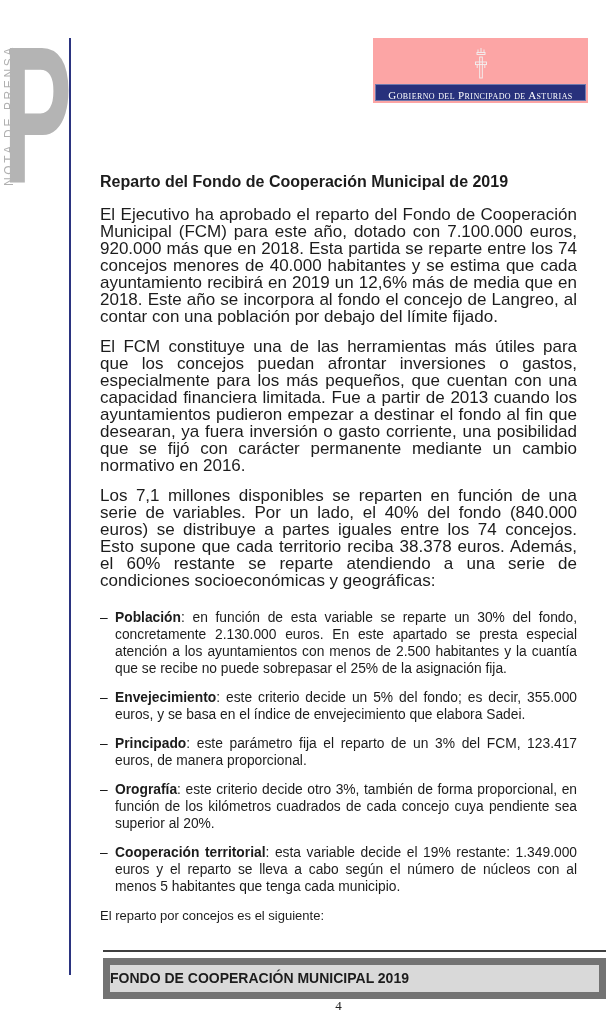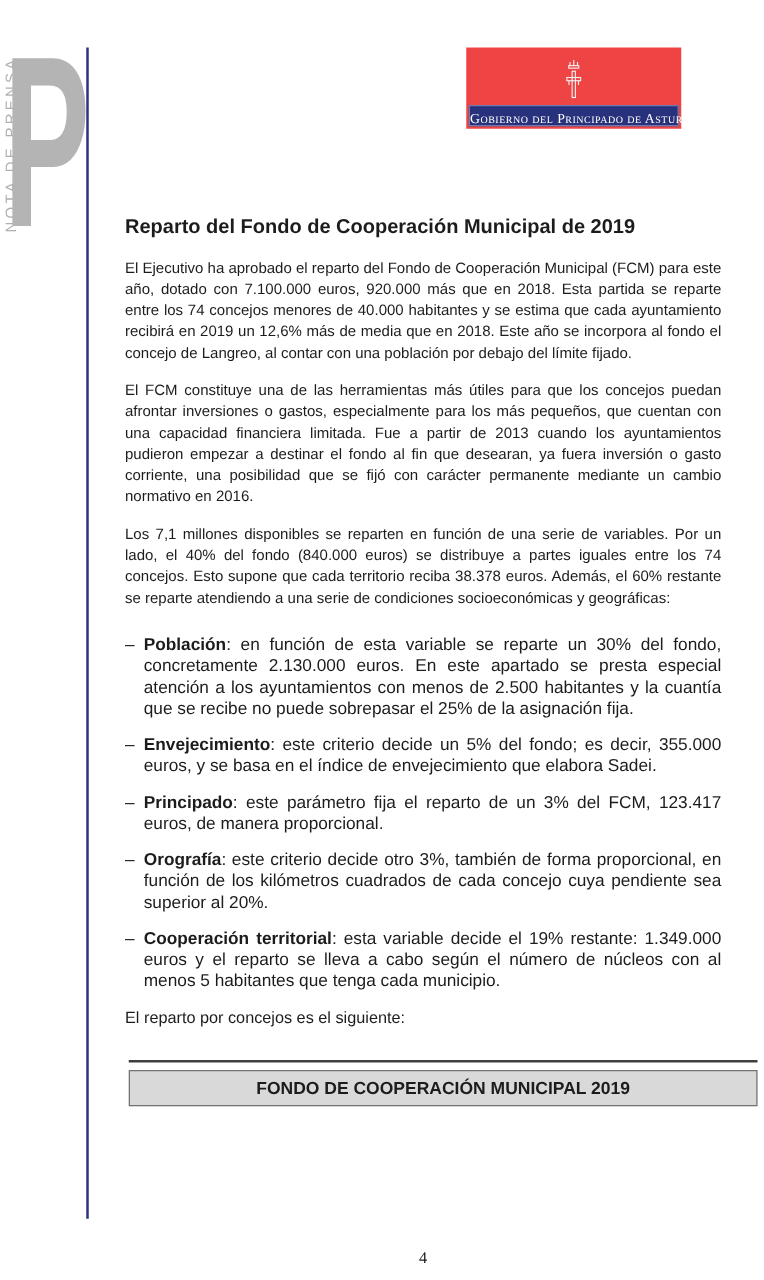--- a/index.html
+++ b/index.html
@@ -48,23 +48,23 @@
     top: 38px;
     width: 2px;
     height: 937px;
     background: #2b3480;
   }
   
   .logo-box {
     position: absolute;
     left: 373px;
     top: 38px;
-    width: 172px;
+    width: 215px;
     height: 65px;
-    background: #ef4444;
+    background: #fca5a5;
   }
   .logo-emblem {
     position: absolute;
     left: 50%;
     top: 9px;
     transform: translateX(-50%);
   }
   .logo-band {
     position: absolute;
     left: 2px;
@@ -92,21 +92,21 @@
     width: 477px;
   }
   .doc-title {
     font-size: 16px;
     font-weight: bold;
     line-height: 17px;
     margin: 0 0 16px 0;
   }
   .content p.para {
     margin: 0 0 13px 0;
-    font-size: 12px;
+    font-size: 17px;
     line-height: 17px;
     text-align: justify;
   }
   ul.criteria {
     list-style: none;
     margin: 20px 0 0 0;
     padding: 0 0 0 15px;
   }
   ul.criteria li {
     position: relative;
@@ -128,23 +128,23 @@
   }
   
   .banner-wrap {
     margin-top: 26px;
     margin-left: 3px;
     width: 503px;
     border-top: 2px solid #3f3f3f;
     padding-top: 6px;
   }
   .banner-box {
-    border: 1px solid #737373;
+    border: 7px solid #737373;
     background: #d9d9d9;
-    text-align: center;
+    text-align: left;
     font-size: 14px;
     font-weight: bold;
     padding: 5px 0 6px 0;
   }
   
   .page-number {
     position: absolute;
     left: 100px;
     top: 998px;
     width: 477px;

